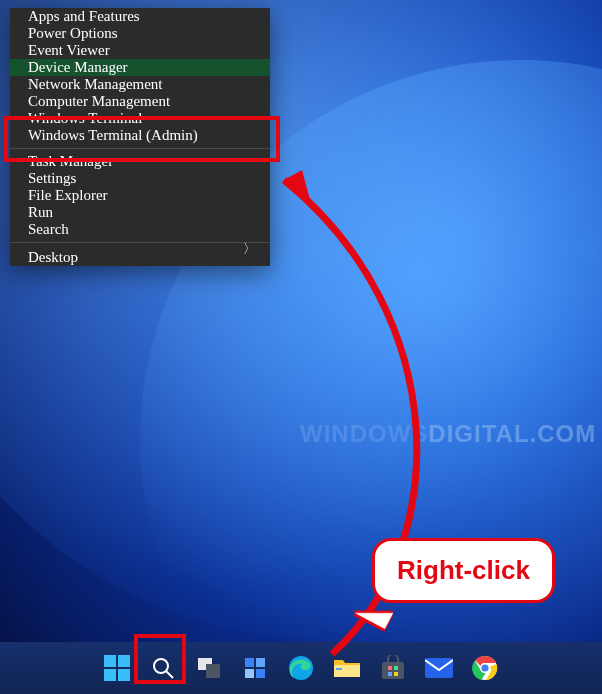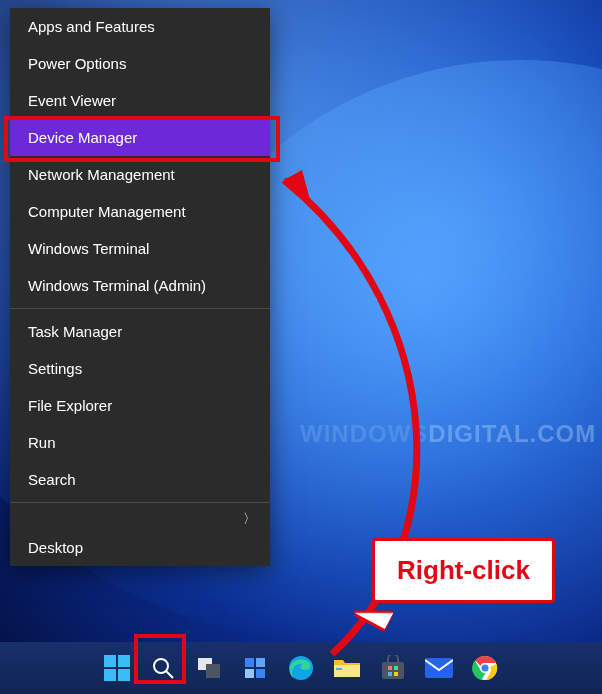--- a/index.html
+++ b/index.html
@@ -6,34 +6,34 @@
   .screen{position:relative;width:602px;height:694px;background:radial-gradient(circle at 70% 40%,#3b8cff 0%,#1b5ed6 25%,#0e3fb0 45%,#0a2a8a 65%,#061a5e 85%,#030d38 100%);}
   
   .screen::before,.screen::after{content:"";position:absolute;border-radius:50%;}
   .screen::before{width:900px;height:900px;left:-120px;top:-260px;background:radial-gradient(circle at 40% 40%,rgba(120,190,255,.55),rgba(20,90,220,.1) 60%,transparent 70%);transform:rotate(-18deg);} 
   .screen::after{width:760px;height:760px;left:140px;top:60px;background:radial-gradient(circle at 30% 30%,rgba(90,170,255,.6),rgba(10,50,160,.05) 58%,transparent 70%);transform:rotate(25deg);} 
   
   .watermark{position:absolute;left:300px;top:420px;font-size:24px;font-weight:700;letter-spacing:1px;color:rgba(255,255,255,.35);white-space:nowrap;user-select:none;}
   .watermark .faint{color:rgba(255,255,255,.18);}
   
   .menu{position:absolute;left:10px;top:8px;width:260px;background:#2b2b2b;color:#fff;font-size:15px;line-height:1;box-shadow:0 6px 24px rgba(0,0,0,.5);z-index:30;}
-  .menu .item{padding:11px 18px;white-space:nowrap;position:relative;}
-  .menu .item.hover{background:#6d28d9;}
+  .menu .item{padding:1px 18px;white-space:nowrap;position:relative;font-family:Liberation Serif, serif;}
+  .menu .item.hover{background:#14532d;}
   .menu .sep{height:1px;background:#4a4a4a;margin:4px 0;}
   .menu .chev{position:absolute;right:14px;top:50%;transform:translateY(-50%);font-size:13px;color:#e5e5e5;}
   
   .taskbar{position:absolute;left:0;right:0;bottom:0;height:52px;background:linear-gradient(#17306c,#102554);display:flex;align-items:center;justify-content:center;gap:18px;z-index:20;}
   .tb-icon{width:28px;height:28px;display:flex;align-items:center;justify-content:center;cursor:pointer;}
   .tb-icon svg{display:block;}
   
   .hl{position:absolute;border:4px solid #e30613;box-sizing:border-box;z-index:40;pointer-events:none;}
   .hl-menu{left:4px;top:116px;width:276px;height:46px;}
   .hl-start{left:134px;top:634px;width:52px;height:50px;}
   .arrow{position:absolute;left:202px;top:146px;width:260px;height:520px;z-index:35;pointer-events:none;}
-  .callout{position:absolute;left:372px;top:538px;background:#fff;border:3px solid #e30613;border-radius:4px;padding:14px 22px;font-size:26px;font-weight:700;color:#e30613;z-index:45;white-space:nowrap;}
+  .callout{position:absolute;left:372px;top:538px;background:#fff;border:3px solid #e30613;border-radius:19px;padding:14px 22px;font-size:26px;font-weight:700;color:#e30613;z-index:45;white-space:nowrap;}
   .callout .tail{position:absolute;left:-18px;bottom:-22px;width:0;height:0;border-top:18px solid transparent;border-bottom:0 solid transparent;border-right:34px solid #fff;transform:rotate(28deg);filter:drop-shadow(-2px 1px 0 #e30613) drop-shadow(-1px -2px 0 #e30613) drop-shadow(1px 2px 0 #e30613);}
 </style>
 </head>
 <body>
 
 <div class="screen">
 
   <div class="watermark">
     <span class="faint">W</span><span class="faint">INDOWS</span><span>DIGITAL.COM</span>
   </div>

